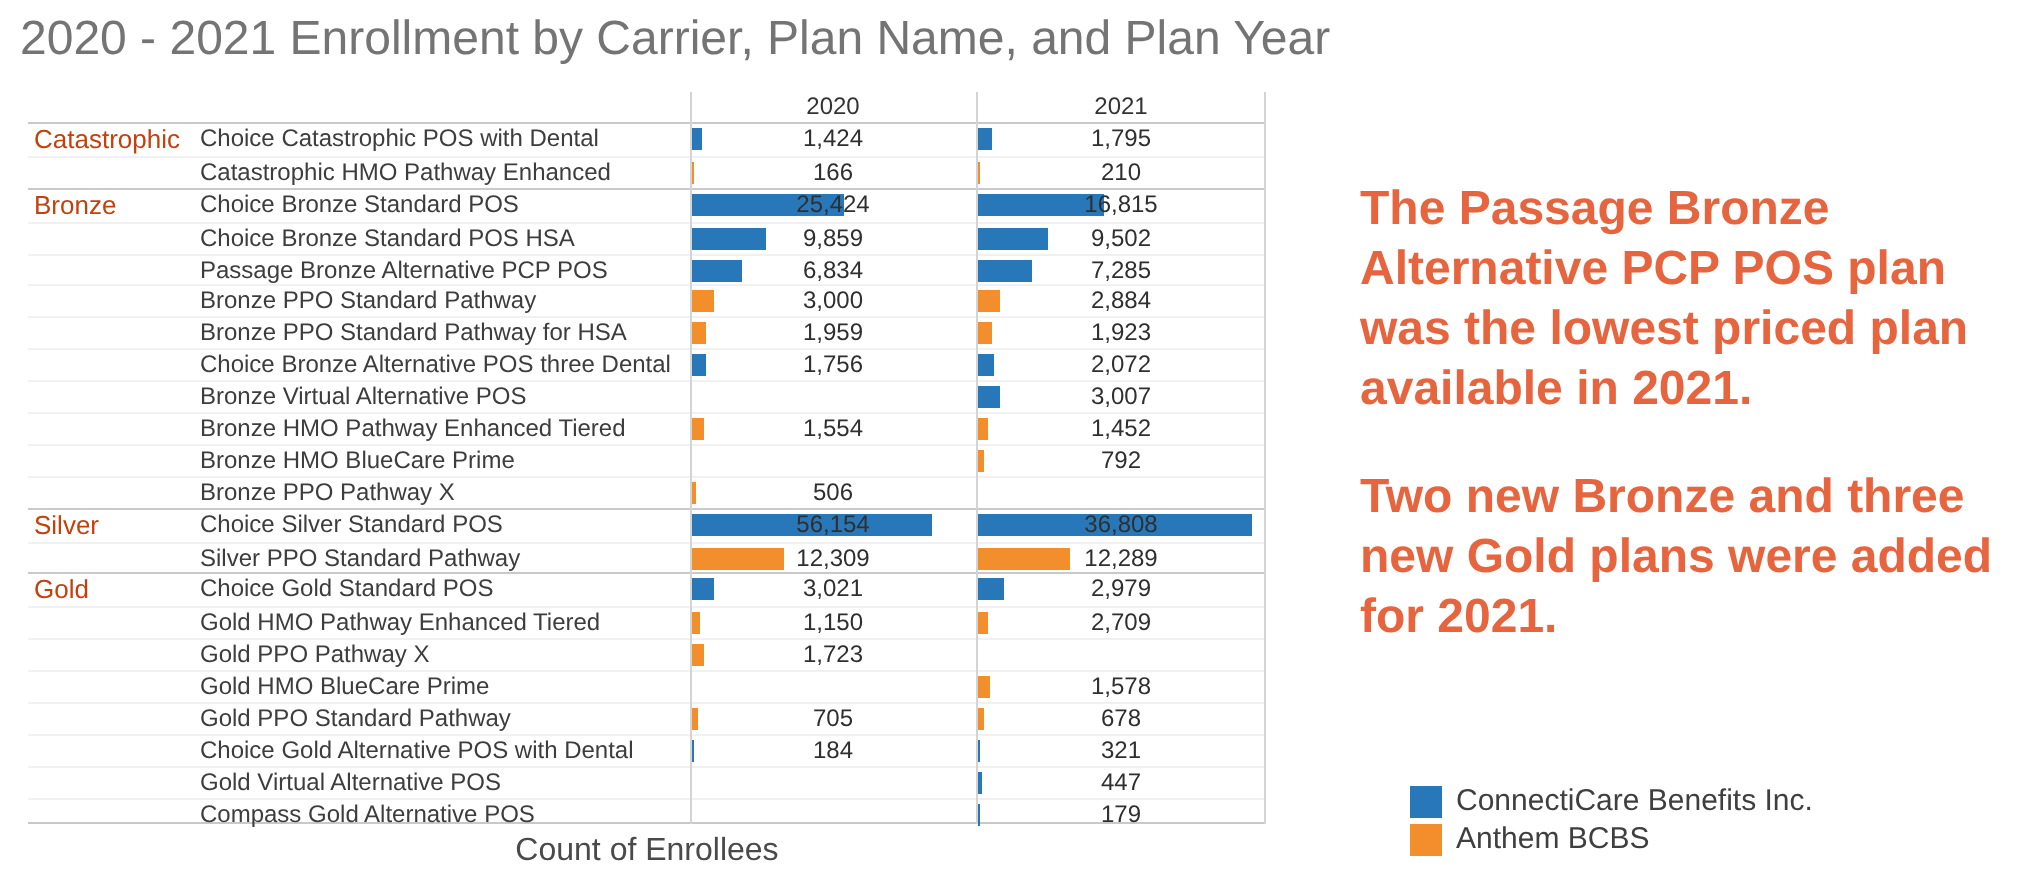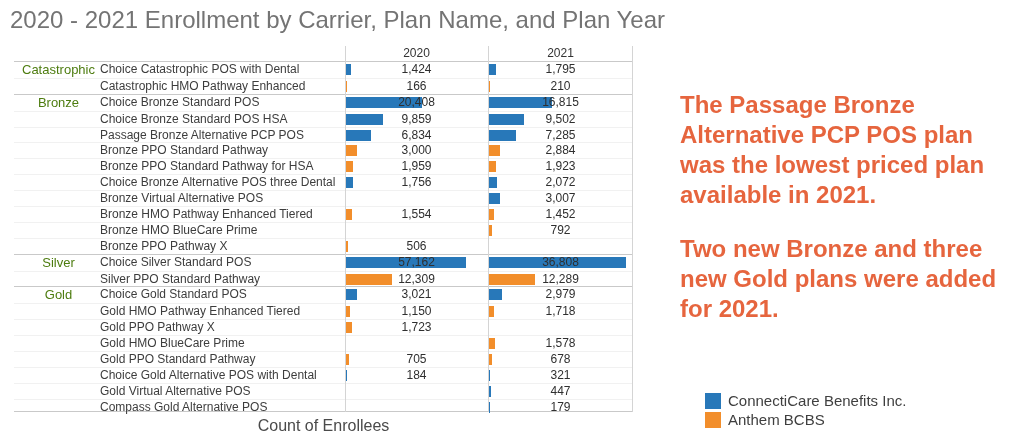--- a/index.html
+++ b/index.html
@@ -12,21 +12,21 @@
   
   .chart { position:absolute; left:14px; top:46px; width:619px; height:366px; }
   .chead { position:relative; height:15px; font-size:12px; color:#333; }
   .chead .h2020 { position:absolute; left:331px; width:143px; text-align:center; top:0; }
   .chead .h2021 { position:absolute; left:474px; width:145px; text-align:center; top:0; }
   .rows { position:relative; }
   .group { border-top:1px solid #c9c9c9; }
   .chart { border-bottom:1px solid #c9c9c9; }
   .row { display:flex; height:15.9px; align-items:stretch; }
   .row + .row { border-top:1px solid #f1f1f1; }
-  .cell-tier { width:86px; font-size:13px; color:#4d7c0f; padding-left:3px; line-height:15.9px;text-align:center; }
+  .cell-tier { width:86px; font-size:13px; color:#c2410c; padding-left:3px; line-height:15.9px; }
   .cell-plan { width:245px; font-size:12px; color:#3d3d3d; line-height:15.9px;
                white-space:nowrap; overflow:hidden; }
   .cell-panel { position:relative; flex:0 0 auto; }
   .p2020 { width:143px; }
   .p2021 { width:145px; }
   .bar { position:absolute; left:1px; top:2px; height:11px; }
   .vlabel { position:absolute; left:0; right:0; top:0; text-align:center;
             font-size:12px; color:#2f2f2f; line-height:15.9px; }
   .vline { position:absolute; top:0; width:1px; height:366px; background:#d4d4d4; }
 
@@ -81,21 +81,21 @@
               <div class="vlabel">210</div>
             </div>
           </div>
         </div>
         <div class="group">
           <div class="row">
             <div class="cell-tier">Bronze</div>
             <div class="cell-plan">Choice Bronze Standard POS</div>
             <div class="cell-panel p2020">
               <div class="bar" style="width: 75.8px; background: rgb(40, 120, 185);"></div>
-              <div class="vlabel">20,408</div>
+              <div class="vlabel">25,424</div>
             </div>
             <div class="cell-panel p2021">
               <div class="bar" style="width: 62.5px; background: rgb(40, 120, 185);"></div>
               <div class="vlabel">16,815</div>
             </div>
           </div>
           <div class="row">
             <div class="cell-tier"></div>
             <div class="cell-plan">Choice Bronze Standard POS HSA</div>
             <div class="cell-panel p2020">
@@ -194,21 +194,21 @@
             </div>
             <div class="cell-panel p2021"></div>
           </div>
         </div>
         <div class="group">
           <div class="row">
             <div class="cell-tier">Silver</div>
             <div class="cell-plan">Choice Silver Standard POS</div>
             <div class="cell-panel p2020">
               <div class="bar" style="width: 120px; background: rgb(40, 120, 185);"></div>
-              <div class="vlabel">57,162</div>
+              <div class="vlabel">56,154</div>
             </div>
             <div class="cell-panel p2021">
               <div class="bar" style="width: 136.7px; background: rgb(40, 120, 185);"></div>
               <div class="vlabel">36,808</div>
             </div>
           </div>
           <div class="row">
             <div class="cell-tier"></div>
             <div class="cell-plan">Silver PPO Standard Pathway</div>
             <div class="cell-panel p2020">
@@ -236,21 +236,21 @@
           </div>
           <div class="row">
             <div class="cell-tier"></div>
             <div class="cell-plan">Gold HMO Pathway Enhanced Tiered</div>
             <div class="cell-panel p2020">
               <div class="bar" style="width: 4.3px; background: rgb(242, 142, 43);"></div>
               <div class="vlabel">1,150</div>
             </div>
             <div class="cell-panel p2021">
               <div class="bar" style="width: 5.4px; background: rgb(242, 142, 43);"></div>
-              <div class="vlabel">1,718</div>
+              <div class="vlabel">2,709</div>
             </div>
           </div>
           <div class="row">
             <div class="cell-tier"></div>
             <div class="cell-plan">Gold PPO Pathway X</div>
             <div class="cell-panel p2020">
               <div class="bar" style="width: 6.4px; background: rgb(242, 142, 43);"></div>
               <div class="vlabel">1,723</div>
             </div>
             <div class="cell-panel p2021"></div>

